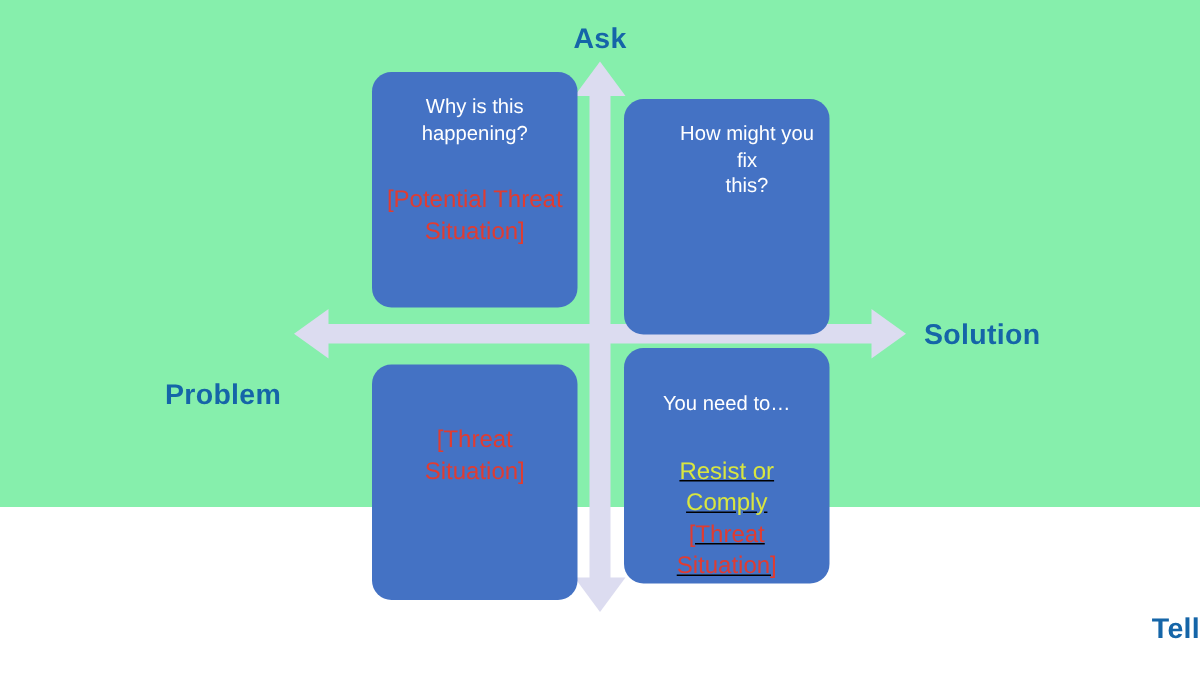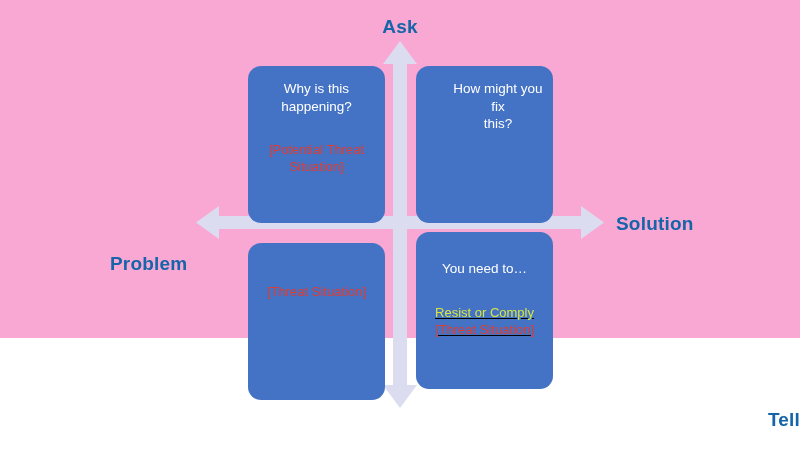--- a/index.html
+++ b/index.html
@@ -11,21 +11,21 @@
     height: 450px;
     background: #ffffff;
     font-family: "Liberation Sans", sans-serif;
     overflow: hidden;
   }
 
   #canvas {
     position: relative;
     width: 800px;
     height: 338px;
-    background: #f9a8d4;
+    background: #86efac;
   }
 
   
   #axes {
     position: absolute;
     left: 0;
     top: 0;
     width: 800px;
     height: 450px;
   }
@@ -51,38 +51,38 @@
     width: 137px;
     height: 157px;
     background: #4472C4;
     border-radius: 13px;
     box-sizing: border-box;
     padding: 14px 9px 12px 9px;
     display: flex;
     flex-direction: column;
     align-items: center;
   }
-  #quad-tl { left: 248px; top: 66px; }
+  #quad-tl { left: 248px; top: 48px; }
   #quad-tr { left: 416px; top: 66px; padding-left: 36px; }
   #quad-bl { left: 248px; top: 243px; }
   #quad-br { left: 416px; top: 232px; align-items: center; }
 
   .quad-prompt {
     font-size: 13.5px;
     line-height: 1.30;
     color: #FFFFFF;
     text-align: center;
     width: 100%;
   }
   .quad-body {
     width: 100%;
     text-align: center;
   }
   .quad-line {
-    font-size: 13px;
+    font-size: 16px;
     line-height: 1.32;
     text-align: center;
     display: block;
   }
 
   
   #quad-tl .quad-body { margin-top: 26px; }
   #quad-tr .quad-body { margin-top: 26px; }
   #quad-bl .quad-prompt { margin-top: 16px; }
   #quad-bl .quad-body   { margin-top: 26px; }

